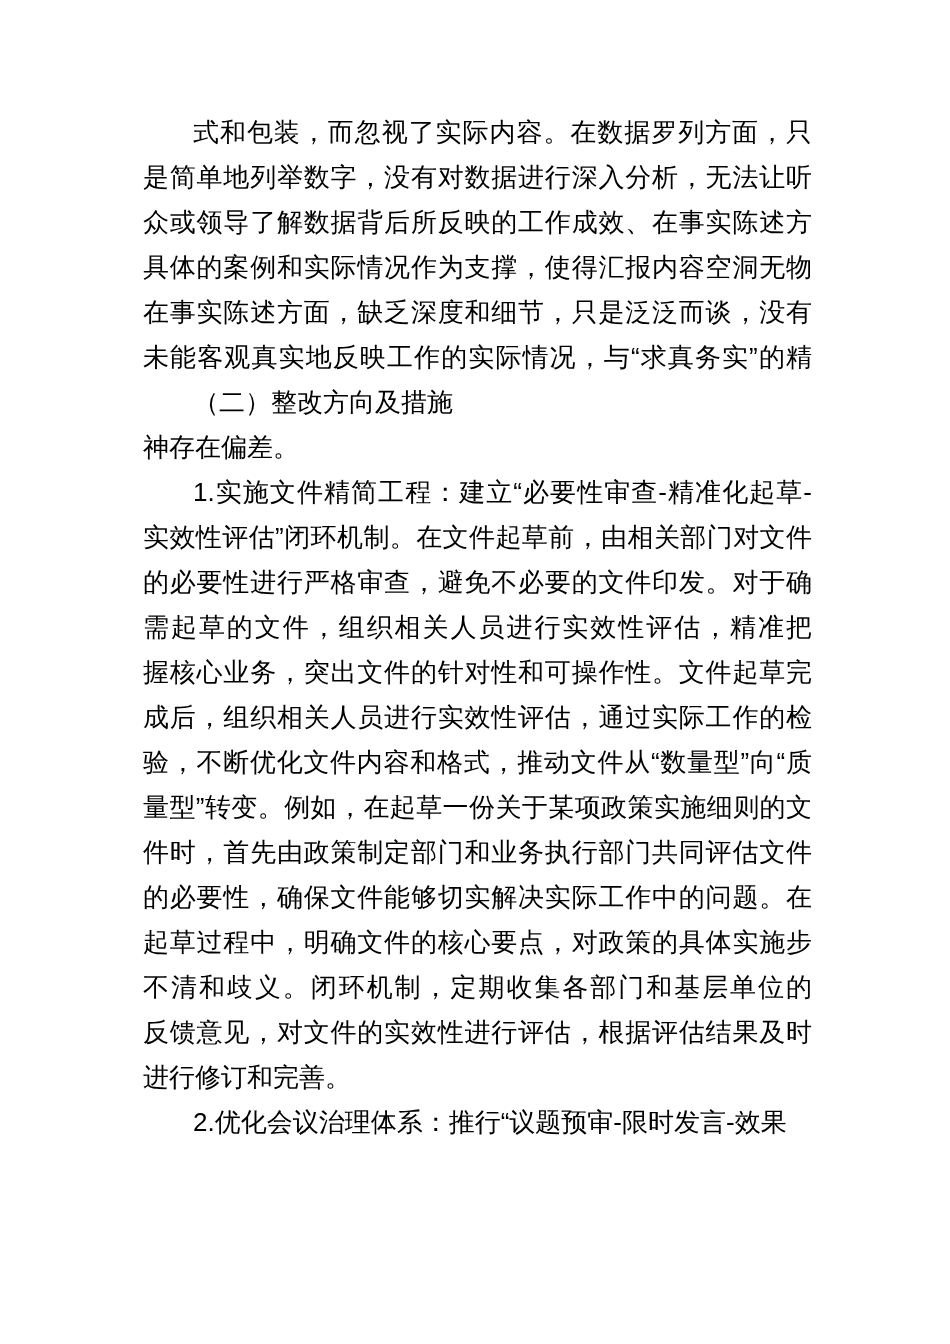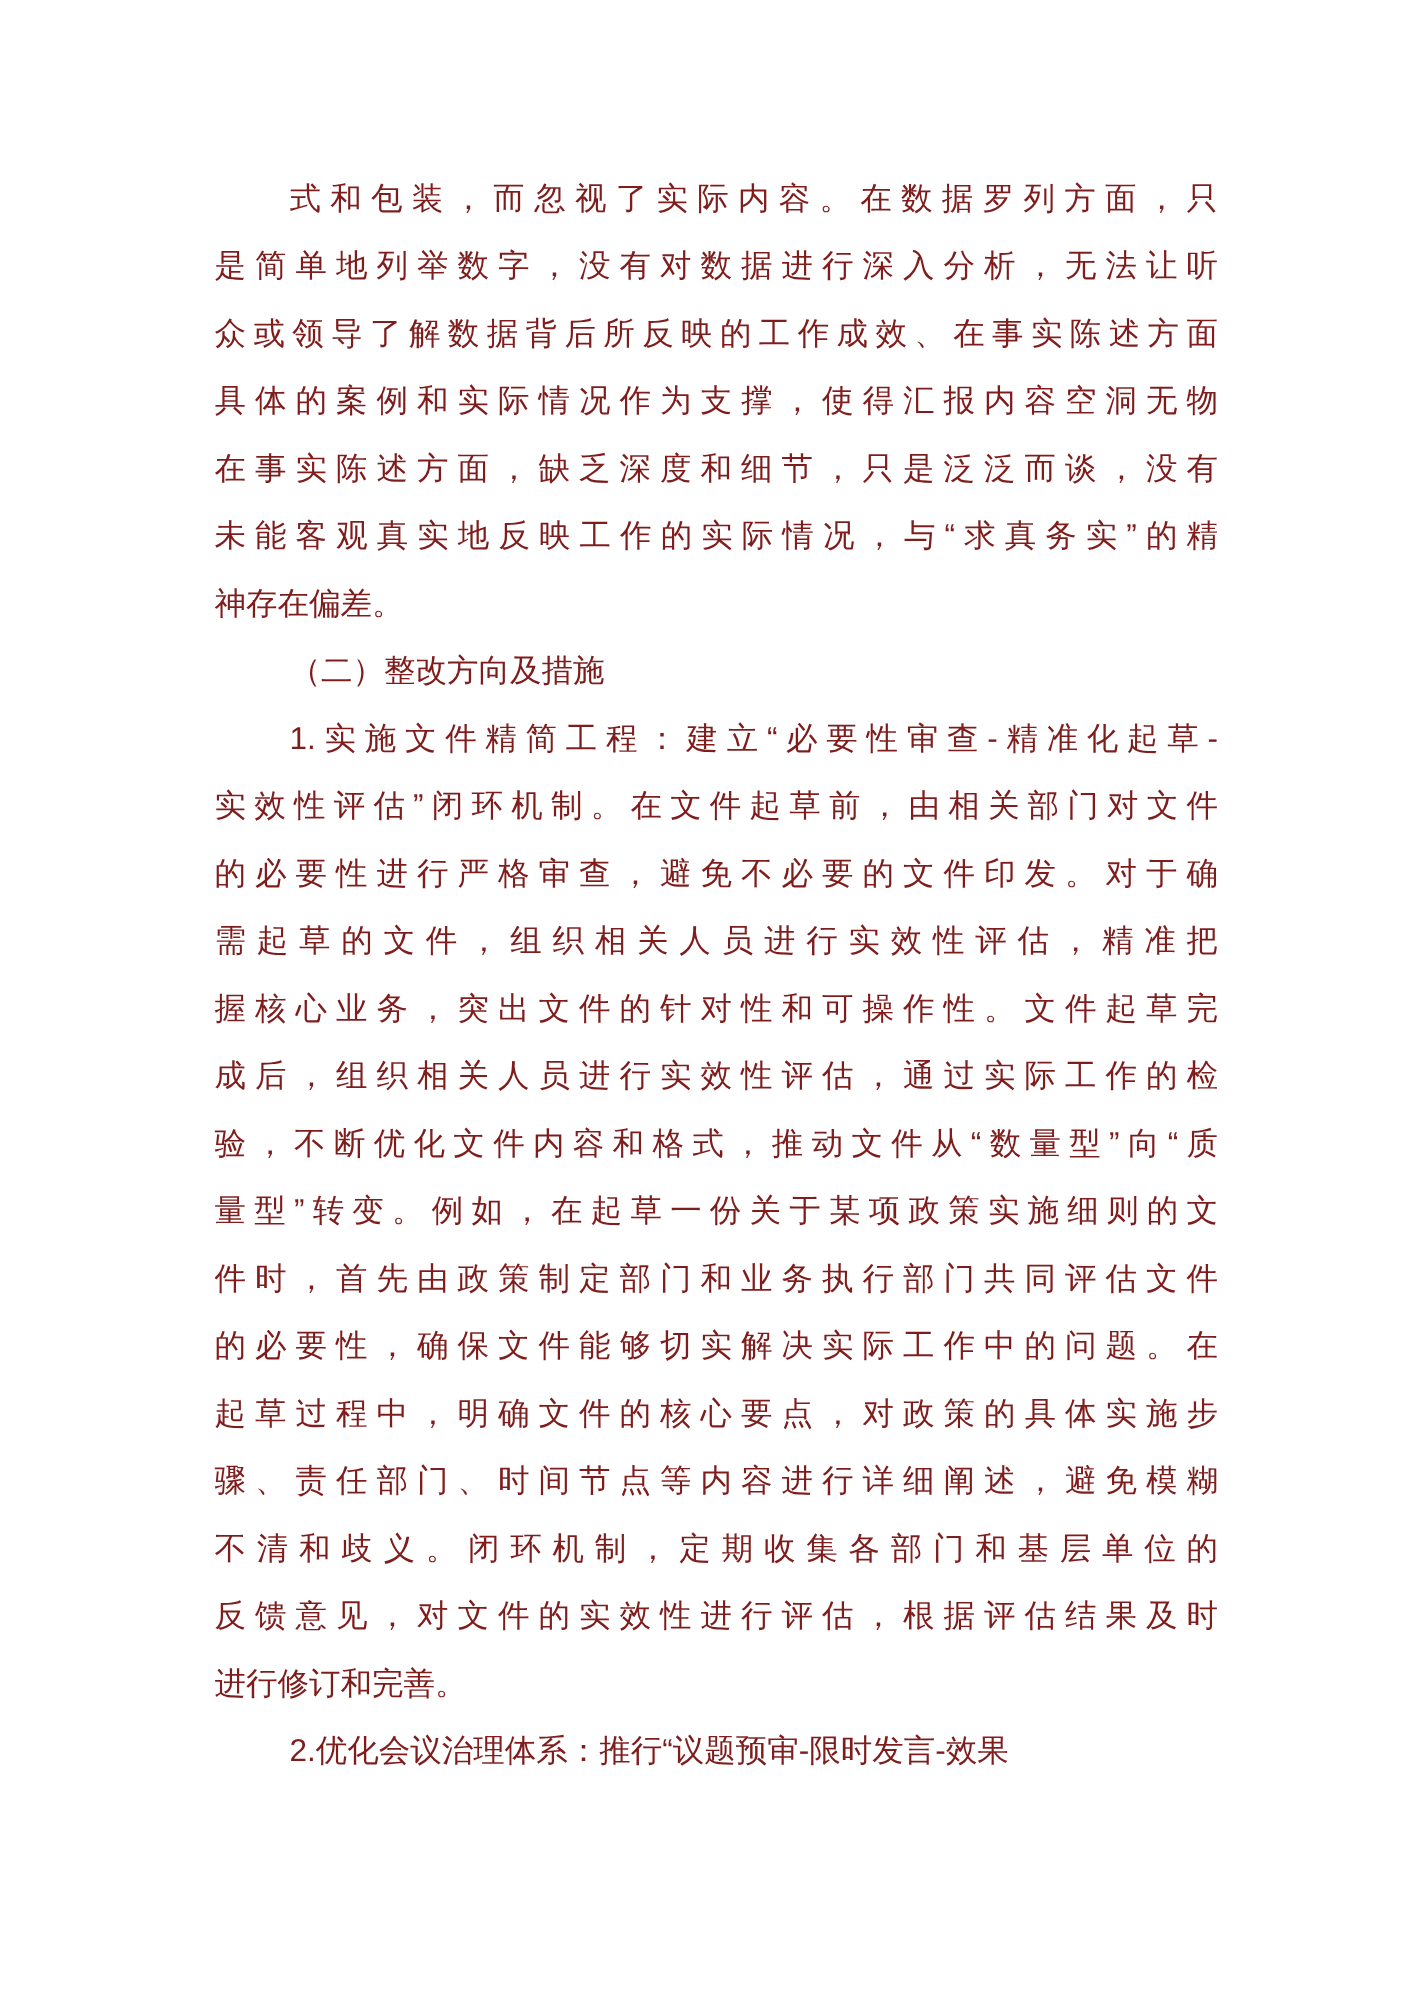--- a/index.html
+++ b/index.html
@@ -15,25 +15,25 @@
     overflow: hidden;
   }
   .doc {
     position: absolute;
     left: 143px;
     top: 110px;
     width: 669px;
   }
   .line {
     font-family: "Liberation Sans", "DejaVu Sans", sans-serif;
-    font-size: 21px;
+    font-size: 26px;
     font-weight: 500;
     line-height: 45px;
     height: 45px;
-    color: #7f1d1d;
+    color: #000000;
     box-sizing: border-box;
     overflow: hidden;
     white-space: normal;
   }
   .line.justify {
     text-align: justify;
     text-align-last: justify;
   }
   .line.left {
     text-align: left;
@@ -47,32 +47,31 @@
 <body>
 
 <div class="page" style="background: rgb(255, 255, 255);">
   <div class="doc" style="color: rgb(6, 6, 6);">
       <div class="line justify indent">式和包装，而忽视了实际内容。在数据罗列方面，只</div>
       <div class="line justify">是简单地列举数字，没有对数据进行深入分析，无法让听</div>
       <div class="line justify">众或领导了解数据背后所反映的工作成效、在事实陈述方面</div>
       <div class="line justify">具体的案例和实际情况作为支撑，使得汇报内容空洞无物</div>
       <div class="line justify">在事实陈述方面，缺乏深度和细节，只是泛泛而谈，没有</div>
       <div class="line justify">未能客观真实地反映工作的实际情况，与“求真务实”的精</div>
+      <div class="line left indent">（二）整改方向及措施</div>
       <div class="line left">神存在偏差。</div>
-      <div class="line left indent">（二）整改方向及措施</div>
       <div class="line justify indent">1.实施文件精简工程：建立“必要性审查-精准化起草-</div>
       <div class="line justify">实效性评估”闭环机制。在文件起草前，由相关部门对文件</div>
       <div class="line justify">的必要性进行严格审查，避免不必要的文件印发。对于确</div>
       <div class="line justify">需起草的文件，组织相关人员进行实效性评估，精准把</div>
       <div class="line justify">握核心业务，突出文件的针对性和可操作性。文件起草完</div>
       <div class="line justify">成后，组织相关人员进行实效性评估，通过实际工作的检</div>
       <div class="line justify">验，不断优化文件内容和格式，推动文件从“数量型”向“质</div>
       <div class="line justify">量型”转变。例如，在起草一份关于某项政策实施细则的文</div>
       <div class="line justify">件时，首先由政策制定部门和业务执行部门共同评估文件</div>
       <div class="line justify">的必要性，确保文件能够切实解决实际工作中的问题。在</div>
       <div class="line justify">起草过程中，明确文件的核心要点，对政策的具体实施步</div>
-      <div class="line justify">骤、责任部门、时间节点等内容进行详细阐述，避免模糊</div>
       <div class="line justify">不清和歧义。闭环机制，定期收集各部门和基层单位的</div>
       <div class="line justify">反馈意见，对文件的实效性进行评估，根据评估结果及时</div>
       <div class="line left">进行修订和完善。</div>
       <div class="line left indent">2.优化会议治理体系：推行“议题预审-限时发言-效果</div>
     </div>
 </div>
 
 </body></html>

